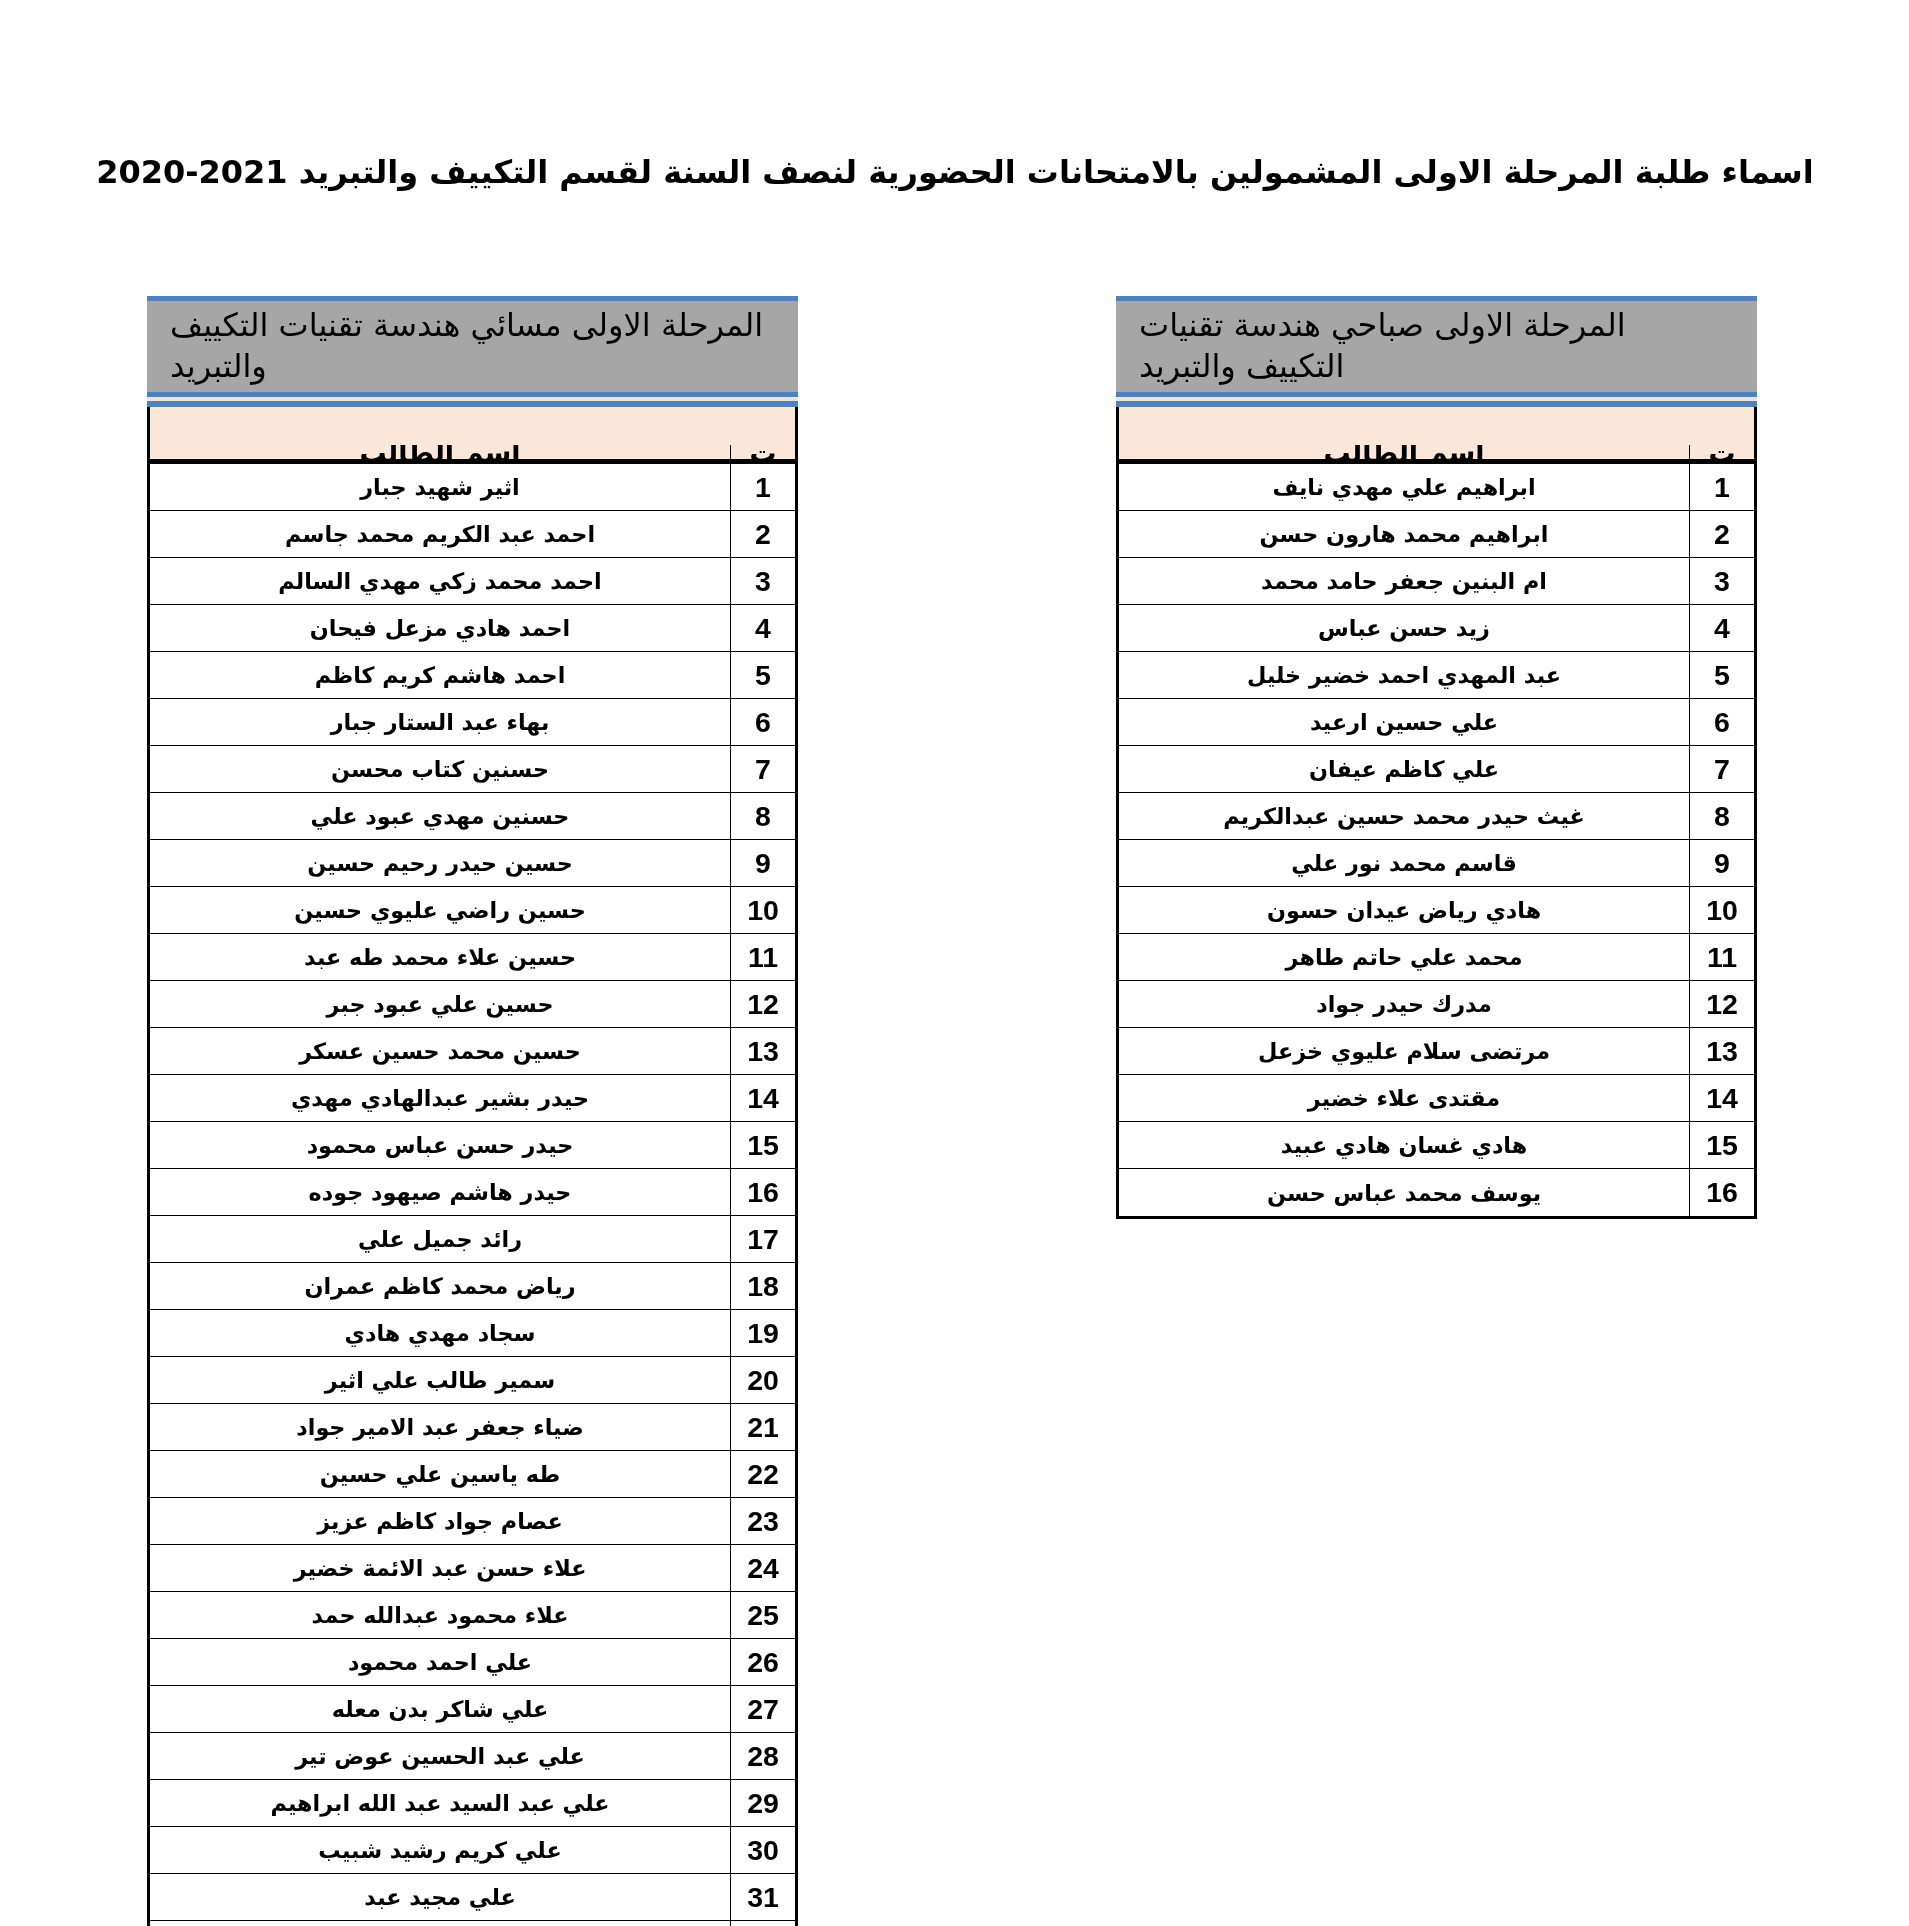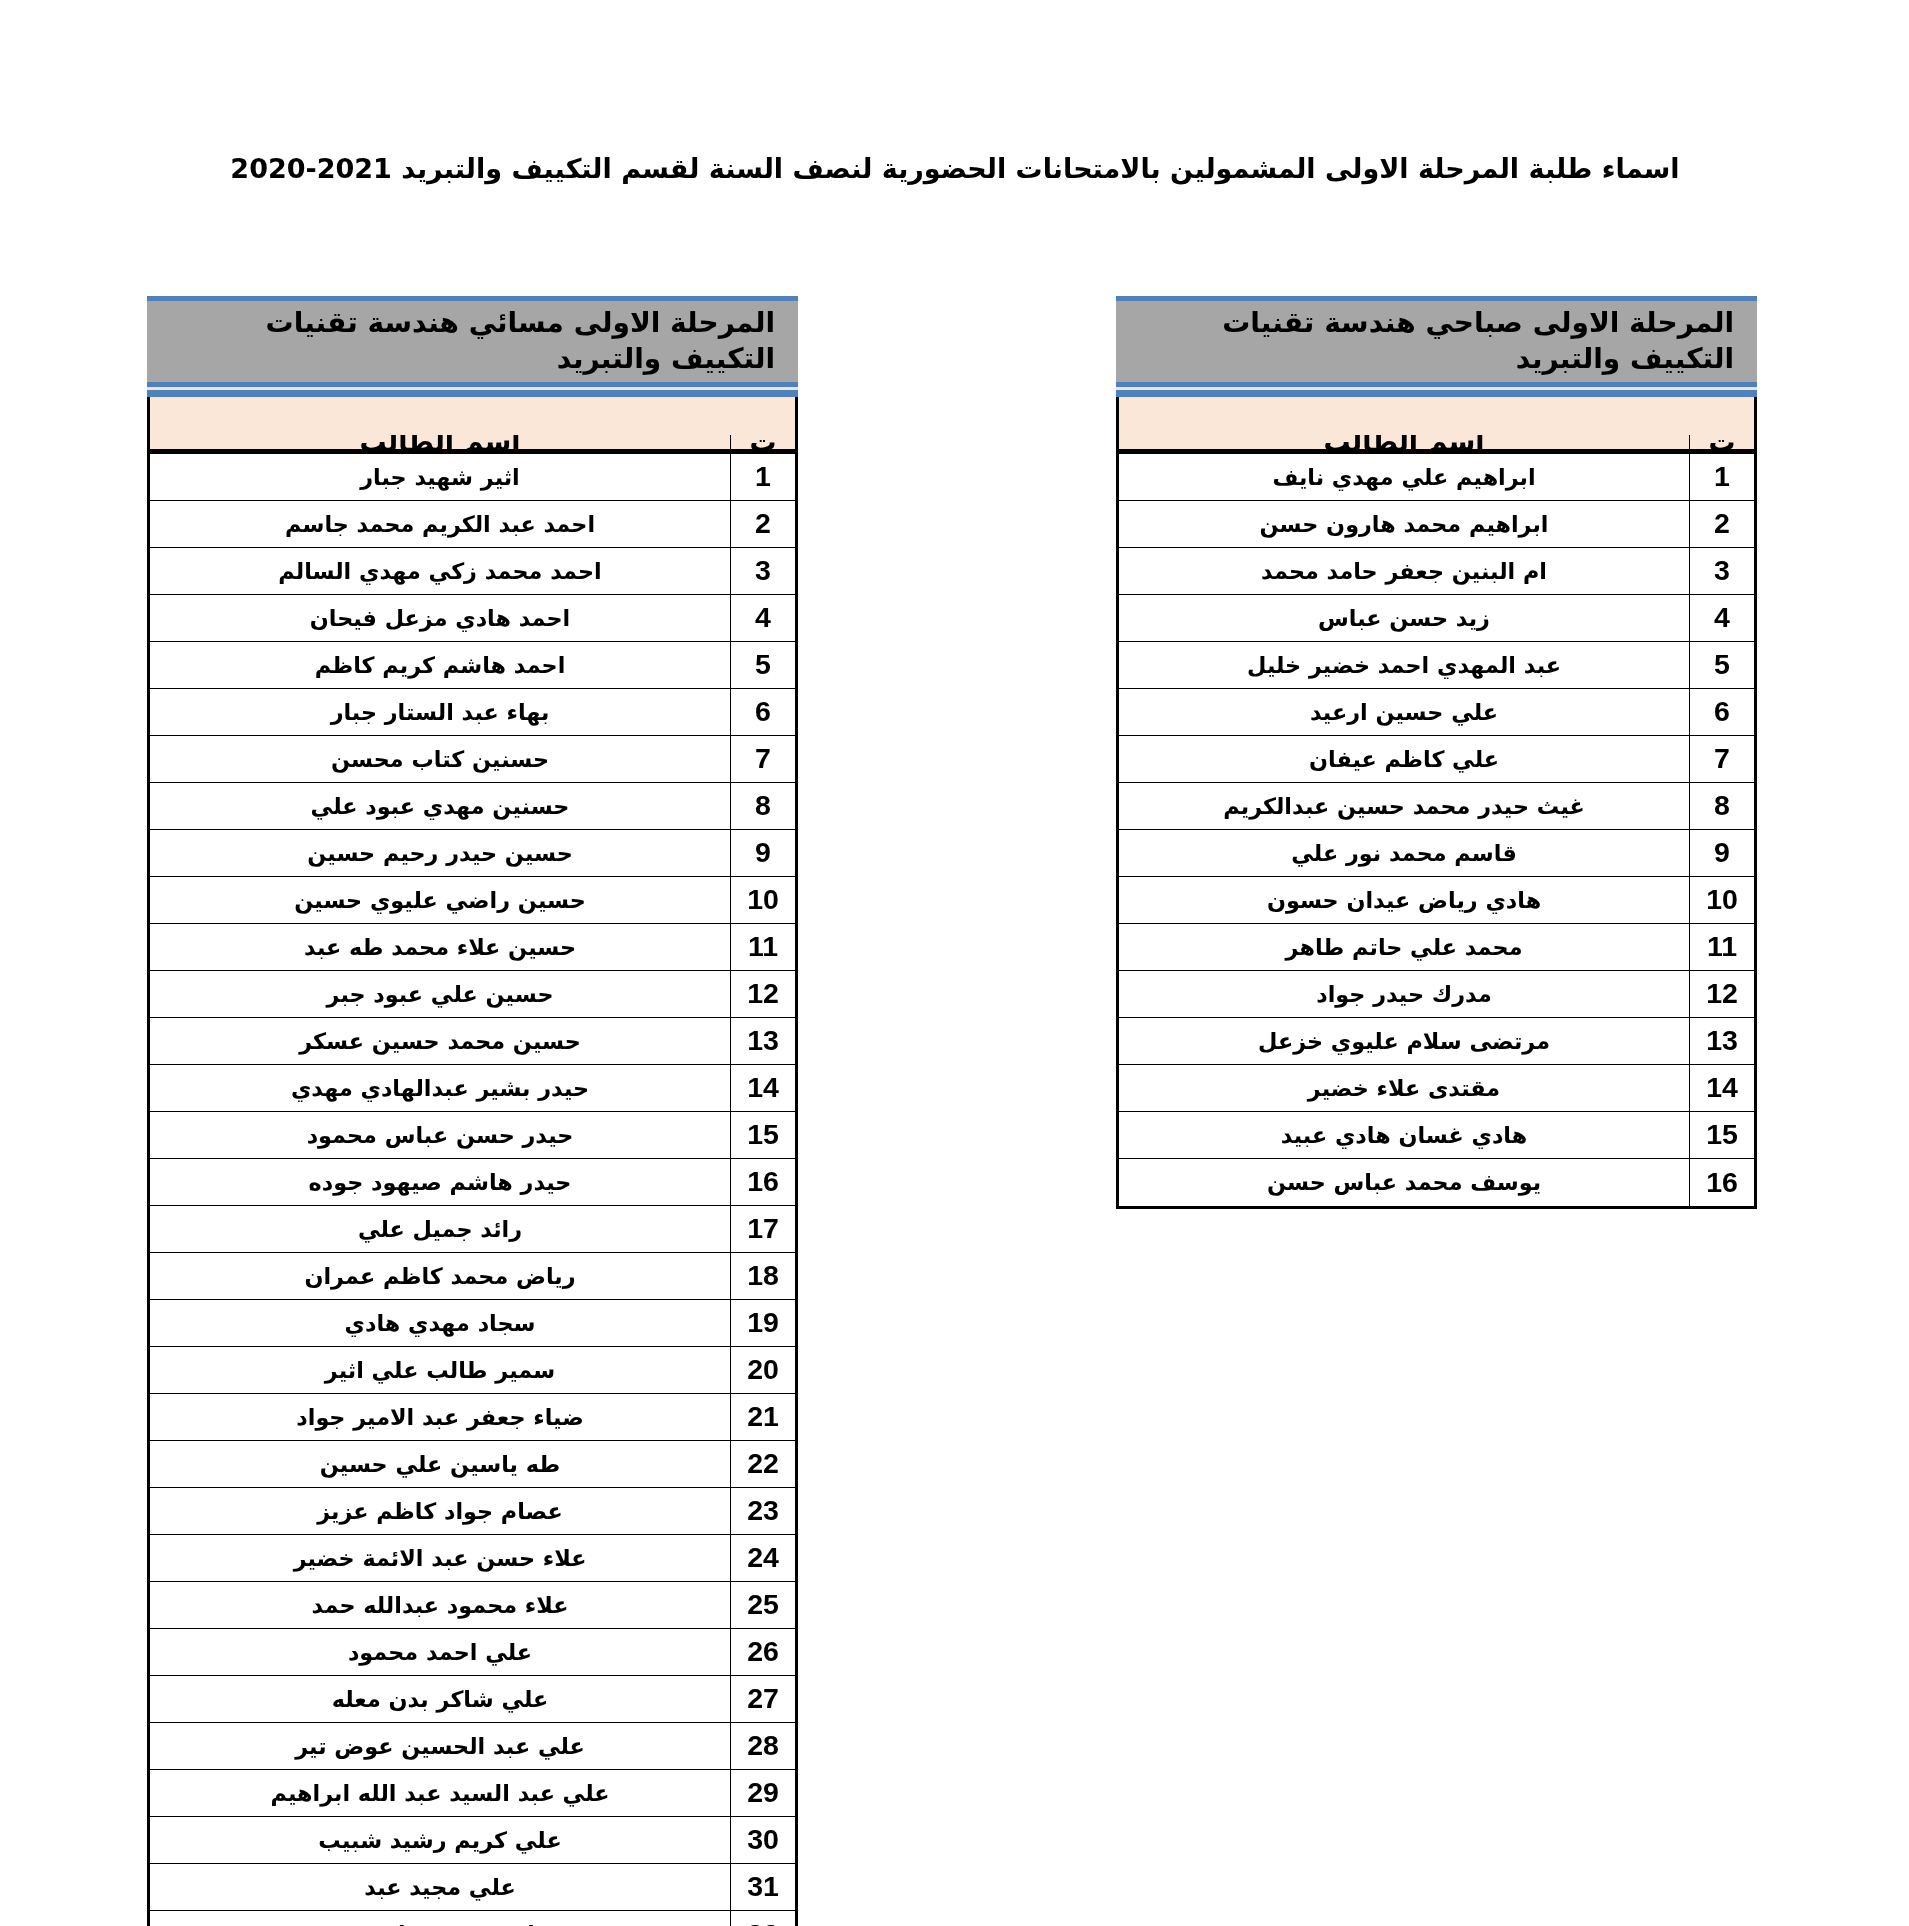--- a/index.html
+++ b/index.html
@@ -7,37 +7,37 @@
     position:relative;
     width:1910px;height:2703px;
     font-family:"DejaVu Sans",sans-serif;
     color:#000;
     direction:rtl;
   }
   .doc-title{
     position:absolute;
     top:153px;left:0;right:0;
     text-align:center;
-    font-size:27px;
+    font-size:32px;
     font-weight:bold;
     letter-spacing:0;
     white-space:nowrap;
   }
   .student-table{position:absolute;top:296px;}
   .table-morning{left:1116px;width:641px;}
   .table-evening{left:147px;width:651px;}
   .banner{
     box-sizing:border-box;
     border-top:5.4px solid #4f81bd;
     border-bottom:5.4px solid #4f81bd;
     background:#a6a6a6;
     min-height:75px;
     display:flex;align-items:center;justify-content:center;
-    text-align:right;
-    font-size:28px;font-weight:bold;line-height:1.3;
+    text-align:left;
+    font-size:32px;font-weight:normal;line-height:1.3;
     padding:3.9px 23px;
   }
   .strip{width:100%;}
   .strip.cream{height:3.9px;background:#efe3d3;}
   .strip.blue{height:6.2px;background:#4f81bd;}
   .table-box{
     border:3.1px solid #000;
     border-top:none;
     background:#fff;
   }

